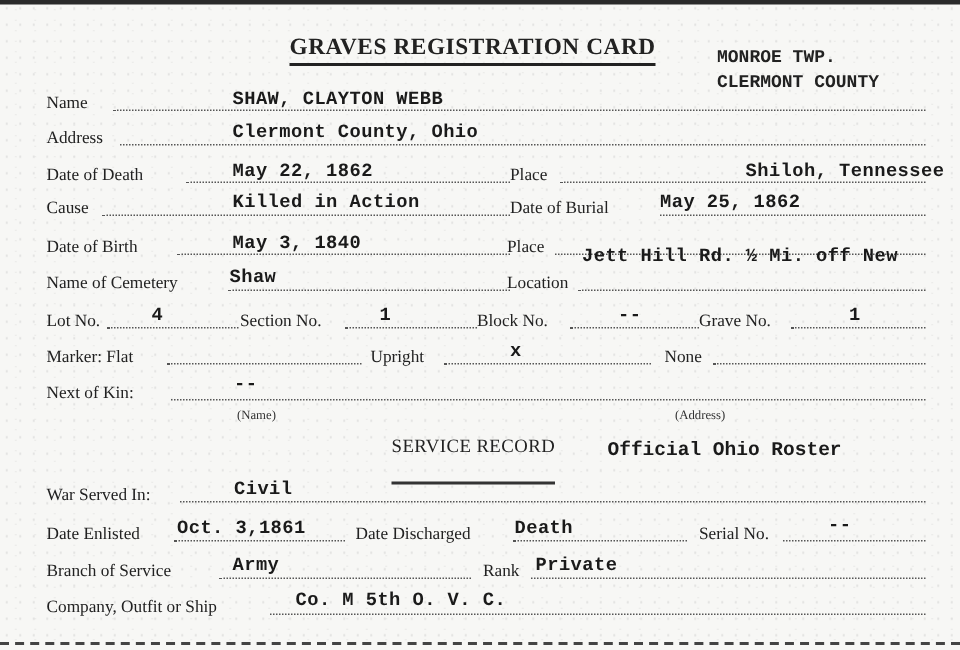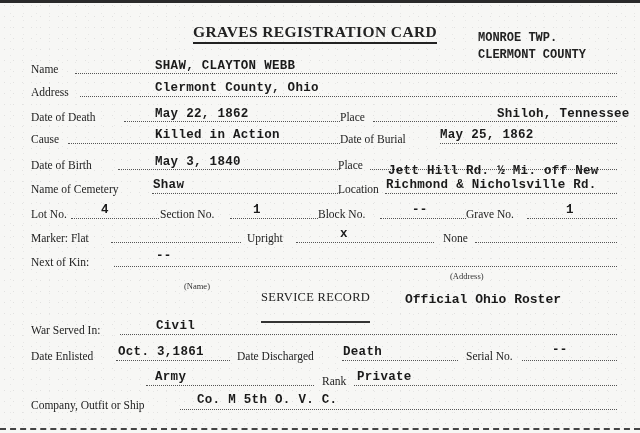--- a/index.html
+++ b/index.html
@@ -121,21 +121,20 @@
 </div>
 
 <div class="val" style="left:388px;top:164px;">Jett Hill Rd. ½ Mi. off New</div>
 
 <div class="row" style="left:0;top:180px;width:640px;">
   <span class="lbl" style="left:31px;">Name of Cemetery</span>
   <span class="dots" style="left:152px;width:188px;top:13px;"></span>
   <span class="val" style="left:153px;top:-4px;">Shaw</span>
   <span class="lbl" style="left:338px;">Location</span>
   <span class="dots" style="left:385px;width:232px;top:13px;"></span>
-  <span class="val" style="left:386px;top:-4px;">Richmond &amp; Nicholsville Rd.</span>
 </div>
 
 <div class="row" style="left:0;top:205px;width:640px;">
   <span class="lbl" style="left:31px;">Lot No.</span>
   <span class="dots" style="left:71px;width:88px;top:13px;"></span>
   <span class="val" style="left:101px;top:-4px;">4</span>
   <span class="lbl" style="left:160px;">Section No.</span>
   <span class="dots" style="left:230px;width:88px;top:13px;"></span>
   <span class="val" style="left:253px;top:-4px;">1</span>
   <span class="lbl" style="left:318px;">Block No.</span>
@@ -154,21 +153,21 @@
   <span class="val" style="left:340px;top:-4px;">x</span>
   <span class="lbl" style="left:443px;">None</span>
   <span class="dots" style="left:475px;width:142px;top:13px;"></span>
 </div>
 
 <div class="row" style="left:0;top:253px;width:640px;">
   <span class="lbl" style="left:31px;">Next of Kin:</span>
   <span class="dots" style="left:114px;width:503px;top:13px;"></span>
   <span class="val" style="left:156px;top:-6px;">--</span>
 </div>
-<div class="small" style="left:158px;top:281px;margin-left:26px;">(Name)</div>
+<div class="small" style="left:158px;top:271px;">(Name)</div>
 <div class="small" style="left:450px;top:271px;">(Address)</div>
 
 <div class="svc-title">SERVICE RECORD</div>
 <div class="roster">Official Ohio Roster</div>
 
 <div class="row" style="left:0;top:321px;width:640px;">
   <span class="lbl" style="left:31px;">War Served In:</span>
   <span class="dots" style="left:120px;width:497px;top:13px;"></span>
   <span class="val" style="left:156px;top:-4px;">Civil</span>
 </div>
@@ -179,20 +178,21 @@
   <span class="val" style="left:118px;top:-4px;">Oct. 3,1861</span>
   <span class="lbl" style="left:237px;">Date Discharged</span>
   <span class="dots" style="left:342px;width:116px;top:13px;"></span>
   <span class="val" style="left:343px;top:-4px;">Death</span>
   <span class="lbl" style="left:466px;">Serial No.</span>
   <span class="dots" style="left:522px;width:95px;top:13px;"></span>
   <span class="val" style="left:552px;top:-6px;">--</span>
 </div>
 
 <div class="row" style="left:0;top:372px;width:640px;">
+  <span class="lbl" style="left:31px;">Branch of Service</span>
   <span class="dots" style="left:146px;width:168px;top:13px;"></span>
   <span class="val" style="left:155px;top:-4px;">Army</span>
   <span class="lbl" style="left:322px;">Rank</span>
   <span class="dots" style="left:354px;width:263px;top:13px;"></span>
   <span class="val" style="left:357px;top:-4px;">Private</span>
 </div>
 
 <div class="row" style="left:0;top:396px;width:523px;">
   <span class="lbl" style="left:31px;">Company, Outfit or Ship</span>
   <span class="dots" style="left:180px;width:437px;top:13px;"></span>

